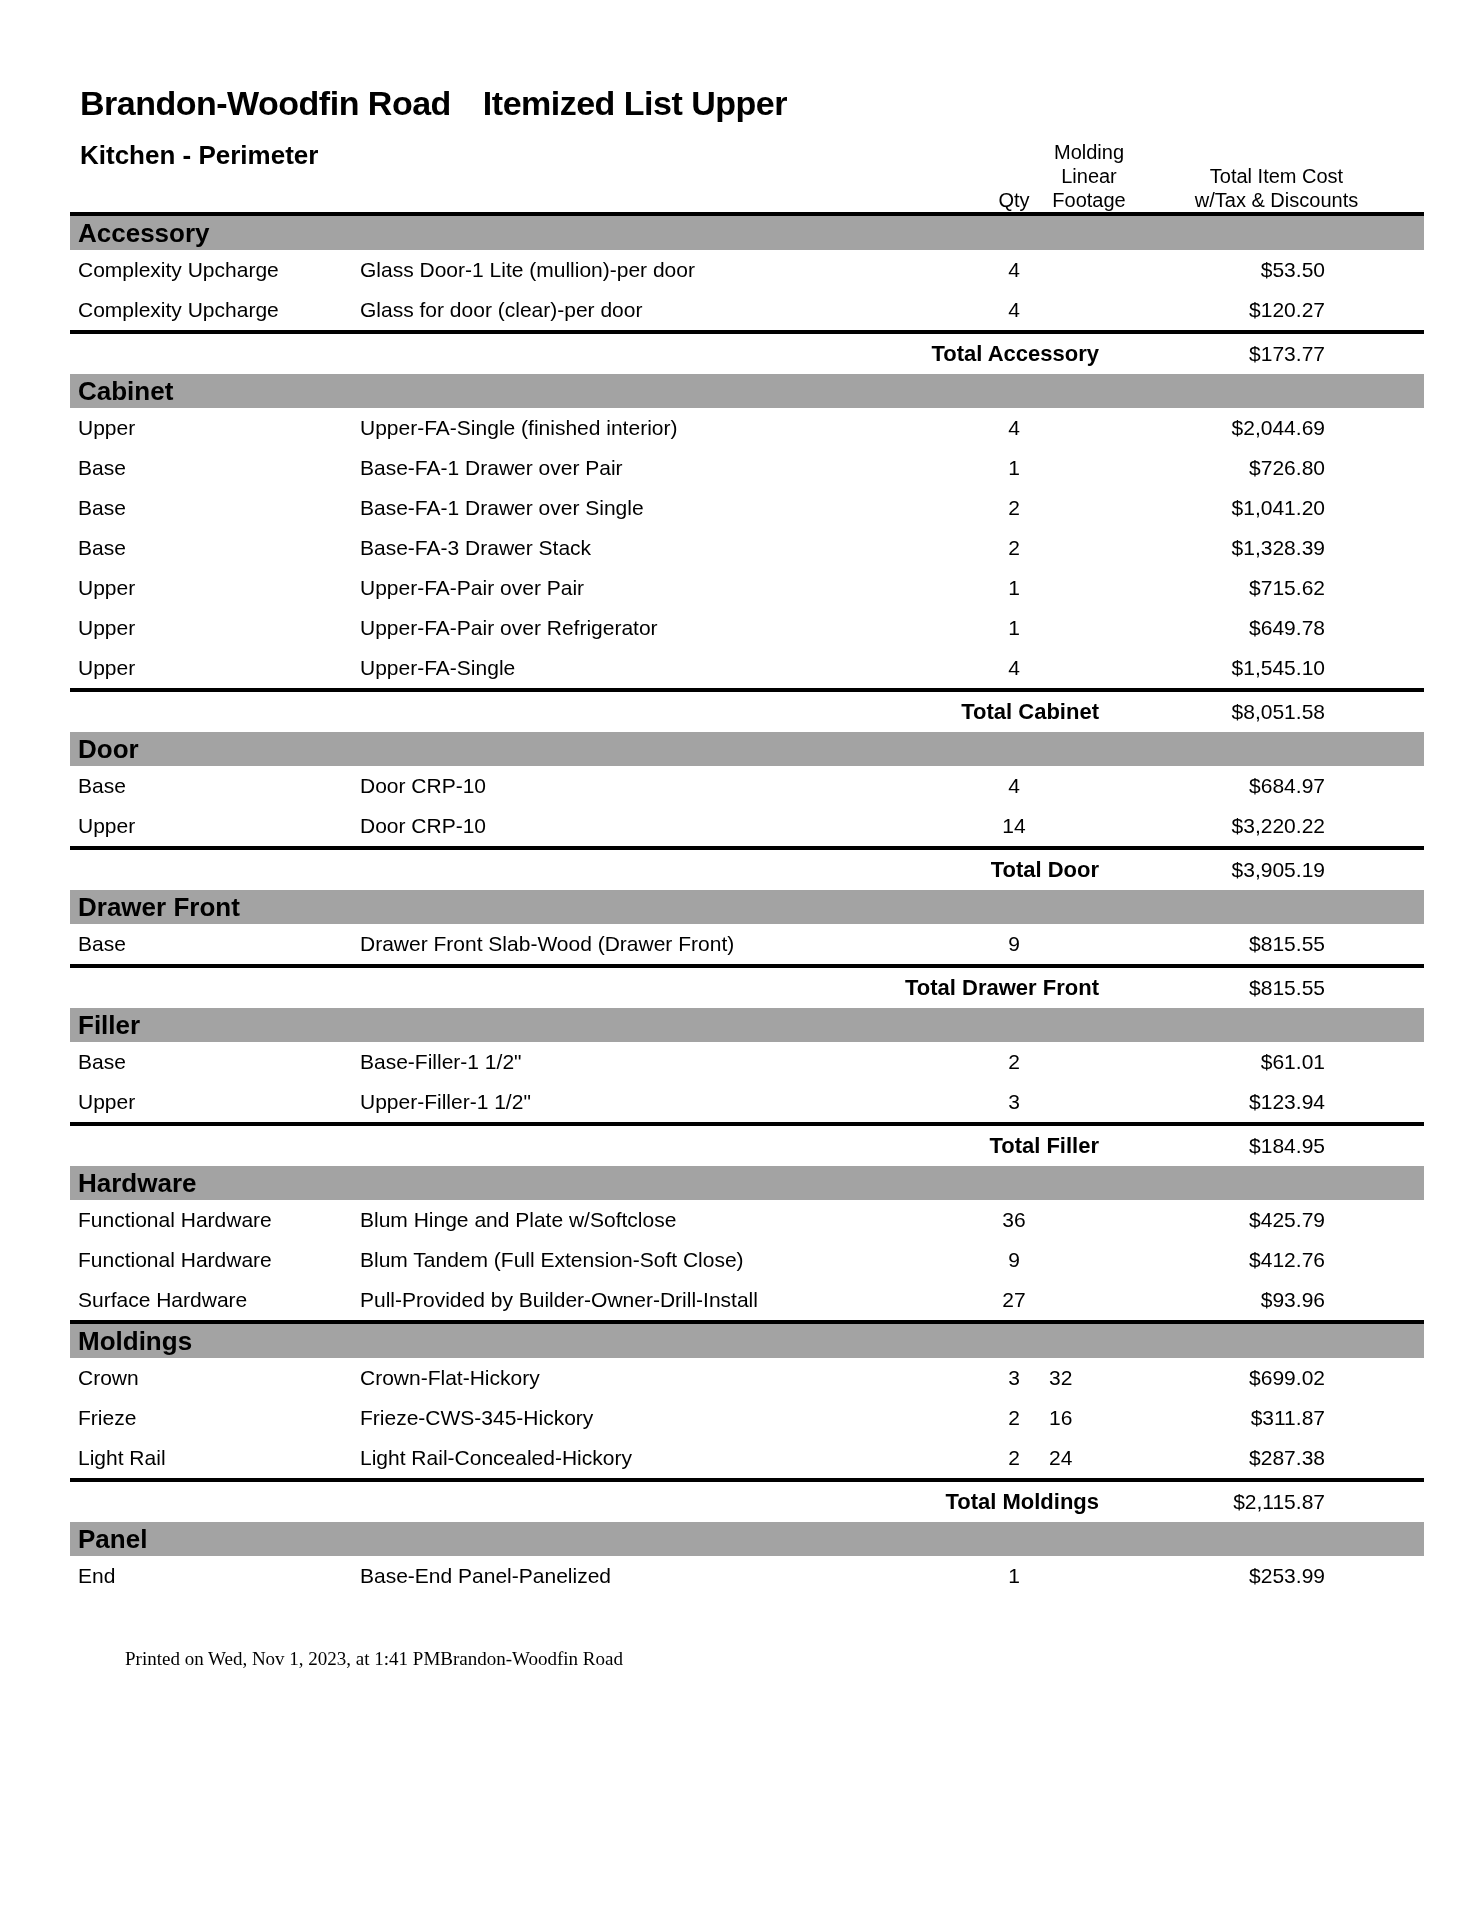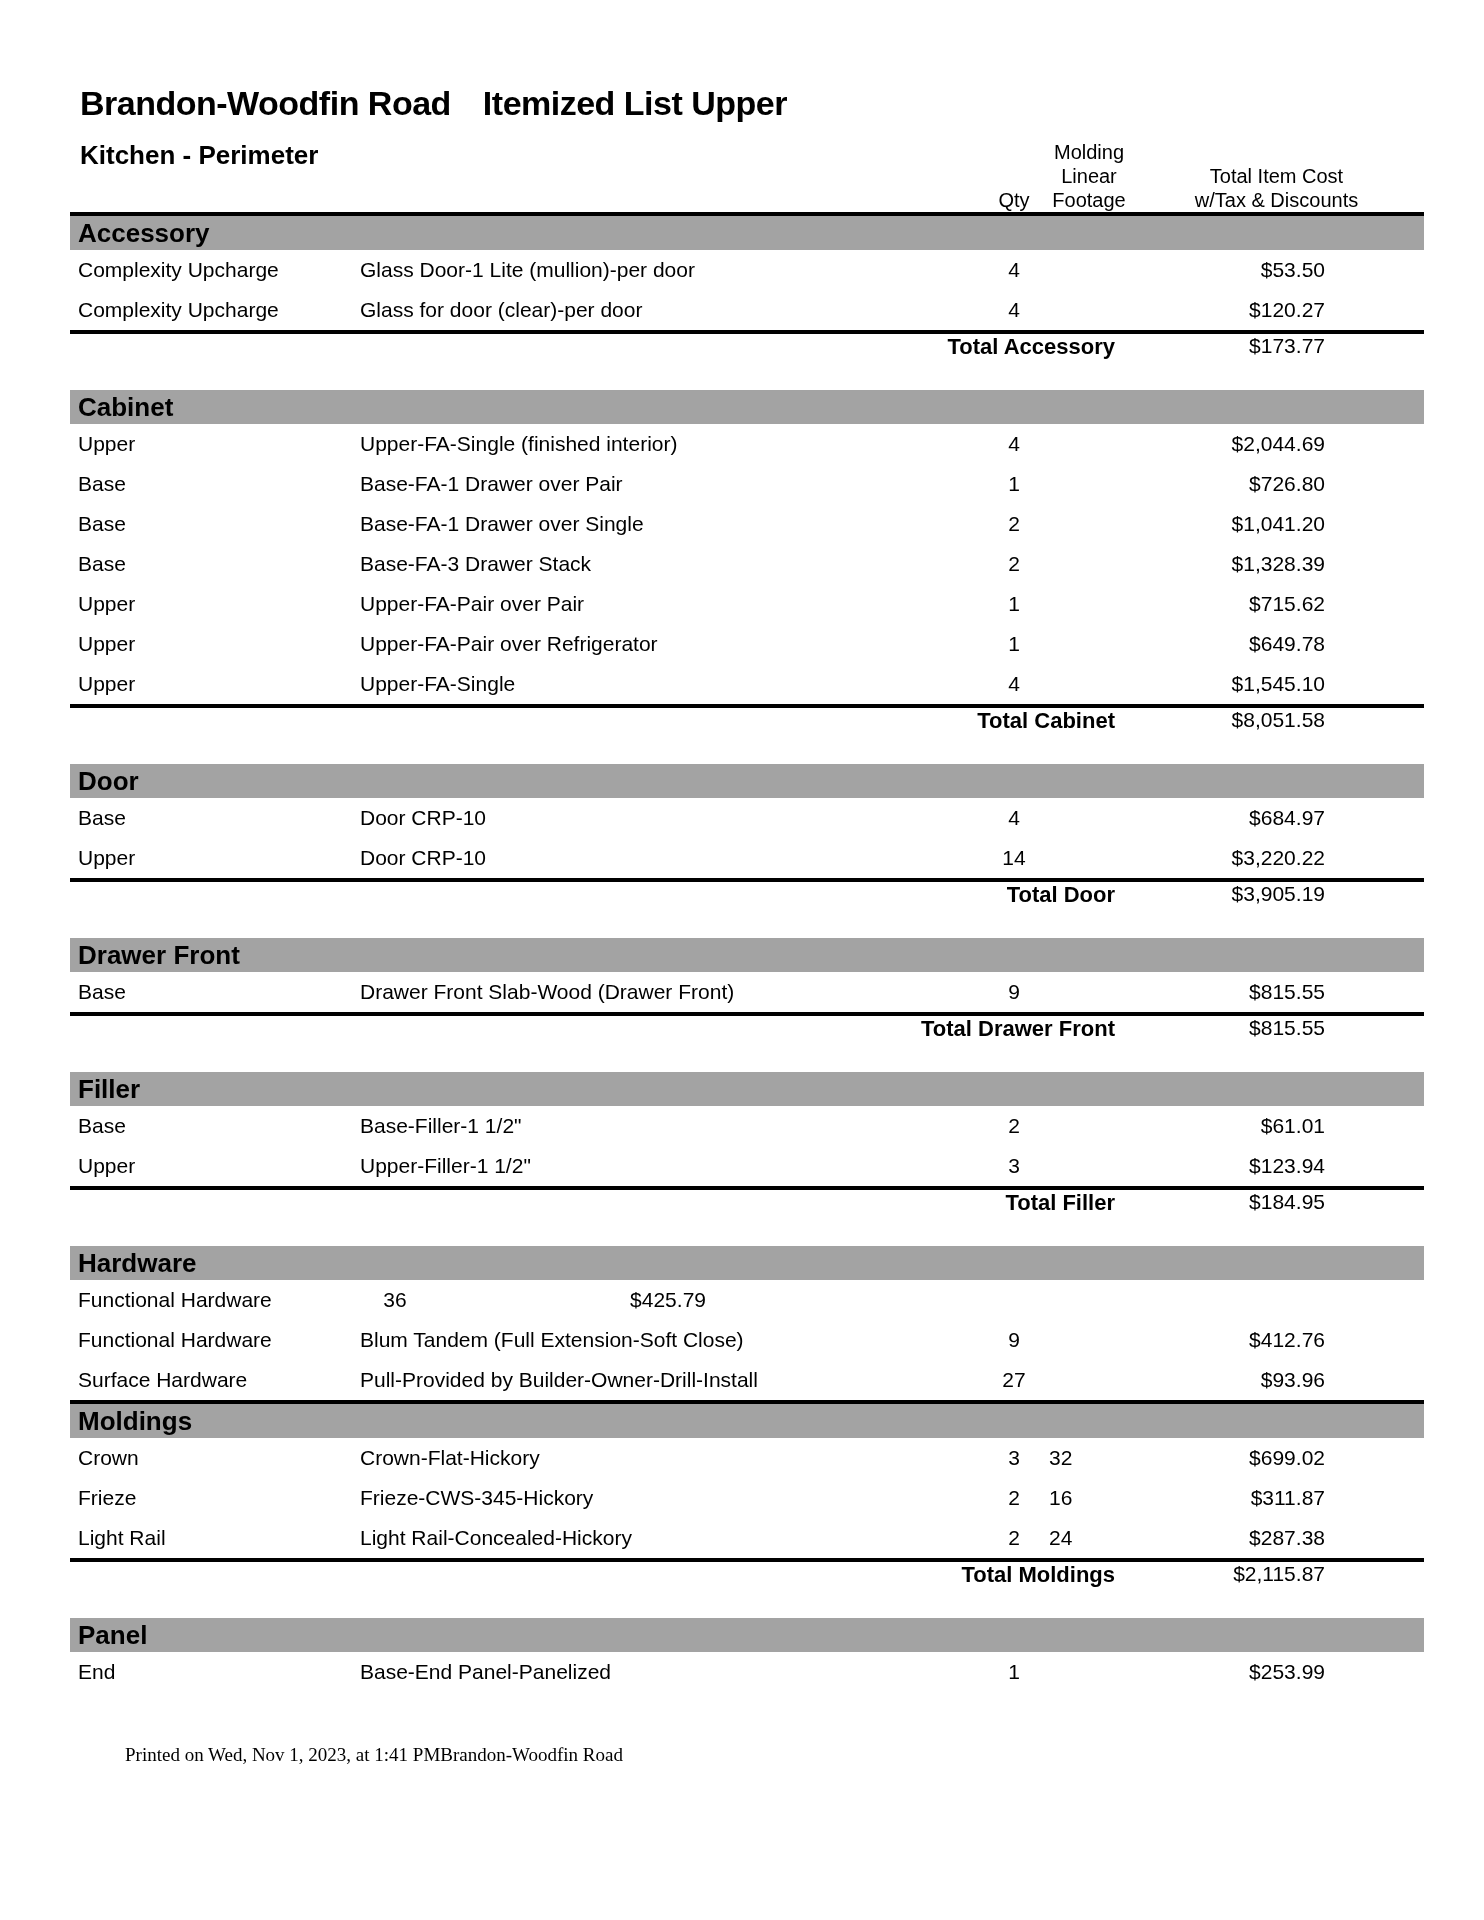--- a/index.html
+++ b/index.html
@@ -15,21 +15,21 @@
   .h-cost{width:295px;text-align:center;font-size:20px;line-height:24px;}
   .rule{height:4px;background:#000;}
   .sec-bar{height:34px;background:#a3a3a3;display:flex;align-items:center;}
   .sec-title{padding-left:8px;font-size:26px;font-weight:bold;}
   .row{display:flex;align-items:center;height:40px;font-size:21px;}
   .c-type{width:290px;padding-left:8px;box-sizing:border-box;}
   .c-desc{flex:1;}
   .c-qty{width:70px;text-align:center;}
   .c-foot{width:80px;text-align:left;}
   .c-cost{width:295px;text-align:right;padding-right:99px;box-sizing:border-box;}
-  .total-row{display:flex;align-items:flex-start;height:56px;font-size:21px;}
+  .total-row{display:flex;align-items:center;height:40px;font-size:21px;gap:16px;}
   .total-spacer{flex:1;}
   .total-label{font-weight:bold;margin-right:14px;font-size:22px;}
   .footer{display:flex;justify-content:flex-start;margin-top:52px;
           padding-left:55px;padding-right:61px;
           font-family:"Liberation Serif",serif;font-size:19px;}
 </style>
 </head>
 <body>
 
 <div class="page">
@@ -198,20 +198,21 @@
         <div class="total-row">
           <div class="total-spacer"></div>
           <div class="total-label">Total Filler</div>
           <div class="c-cost">$184.95</div>
         </div>
         <div class="sec-bar">
           <div class="sec-title">Hardware</div>
         </div>
         <div class="row">
           <div class="c-type">Functional Hardware</div>
+          <div class="c-desc">Blum Hinge and Plate w/Softclose</div>
           <div class="c-qty">36</div>
           <div class="c-foot"></div>
           <div class="c-cost">$425.79</div>
         </div>
         <div class="row">
           <div class="c-type">Functional Hardware</div>
           <div class="c-desc">Blum Tandem (Full Extension-Soft Close)</div>
           <div class="c-qty">9</div>
           <div class="c-foot"></div>
           <div class="c-cost">$412.76</div>

